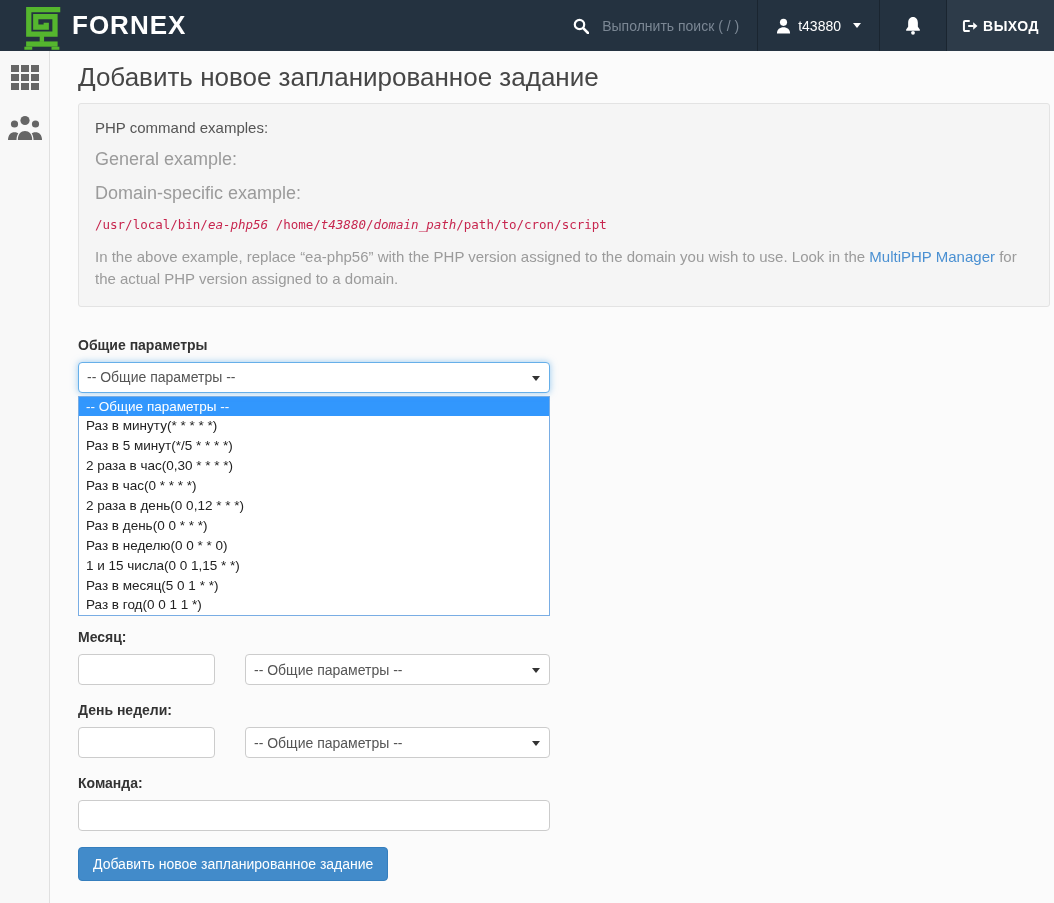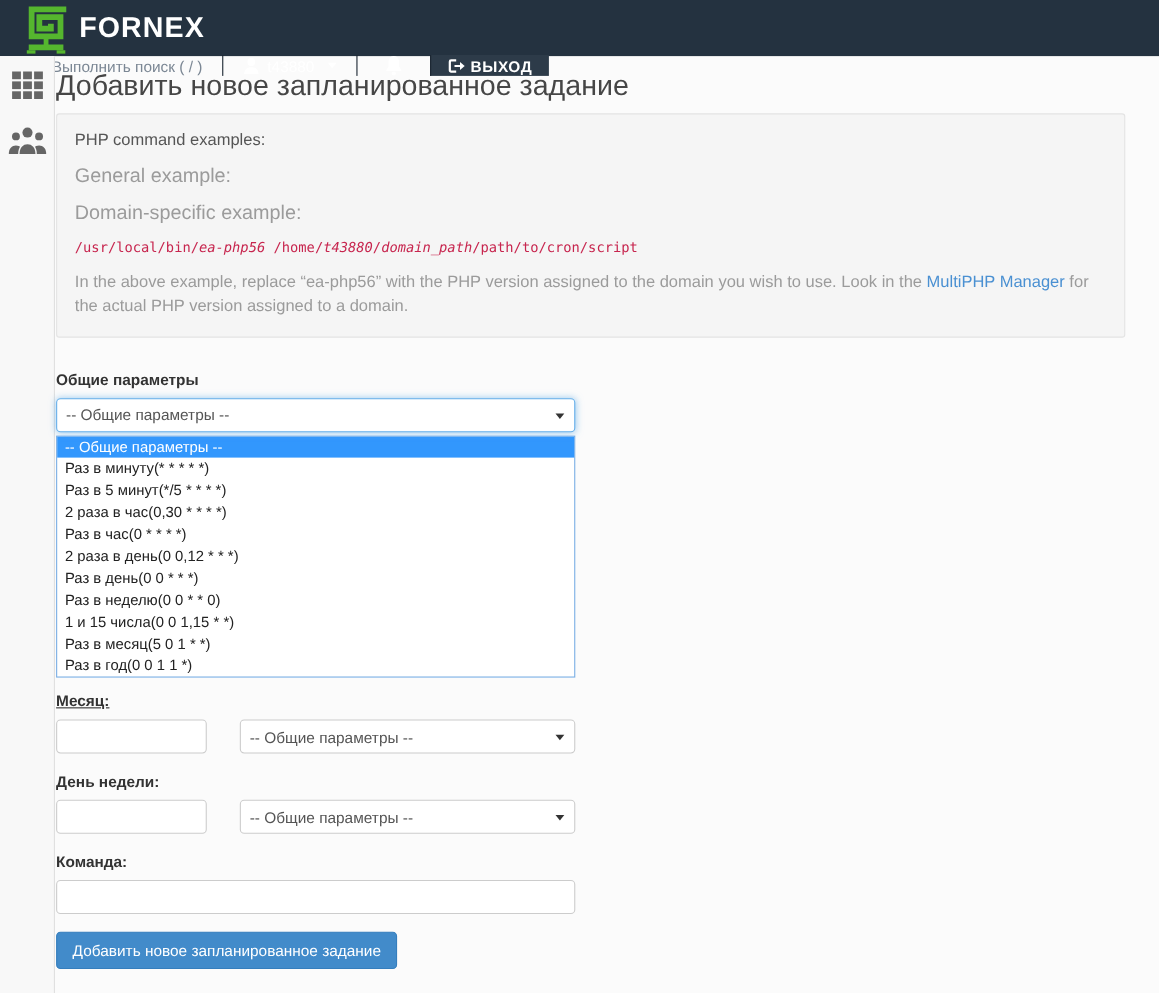--- a/index.html
+++ b/index.html
@@ -1,20 +1,20 @@
 <!DOCTYPE html>
 <html><head>
 <meta charset="utf-8">
 <style>
   * { margin:0; padding:0; box-sizing:border-box; }
   html,body { width:1054px; height:903px; overflow:hidden;
     font-family:"Liberation Sans", sans-serif; background:#fbfbfb; }
 
   
-  .navbar { height:51px; background:#243240; display:flex; align-items:stretch;flex-direction:column; }
+  .navbar { height:51px; background:#243240; display:flex; align-items:stretch; }
   .brand { display:flex; align-items:center; padding-left:20px; flex:1; }
   .brand-logo { width:42px; height:48px; margin-top:2px; }
   .brand-name { color:#fff; font-size:26px; font-weight:bold; letter-spacing:1px; margin-left:10px; }
   .nav-right { display:flex; align-items:stretch; }
   .nav-item { display:flex; align-items:center; border-left:1px solid #1a2530; padding:0 18px; cursor:pointer; }
   .nav-search { border-left:none; }
   .nav-search-text { color:#7b8794; font-size:14px; margin-left:13px; }
   .nav-user-name { color:#fff; font-size:14px; margin-left:7px; }
   .caret-down-white { width:0; height:0; border-left:4px solid transparent; border-right:4px solid transparent; border-top:5px solid #fff; margin-left:12px; }
   .nav-bell { padding:0 24px; }
@@ -22,21 +22,21 @@
   .nav-logout-text { color:#fff; font-size:14px; font-weight:bold; margin-left:4px; letter-spacing:0.5px;text-align:center; }
 
   
   .sidebar { position:absolute; left:0; top:51px; bottom:0; width:50px; background:#f8f8f8; border-right:1px solid #e0e0e0; }
   .side-icon { display:flex; justify-content:center; margin-top:14px; cursor:pointer; }
   .grid-icon { display:grid; grid-template-columns:repeat(3,8px); grid-gap:2px; }
   .grid-icon i { width:8px; height:7px; background:#666; }
   .people-icon { margin-top:24px; }
 
   
-  .main { position:absolute; left:51px; top:51px; width:972px; }
+  .main { position:absolute; left:78px; top:51px; width:972px; }
   .page-title { font-size:26px; font-weight:400; color:#464646; margin:11px 0 10px 0; }
 
   .info-box { background:#f5f5f5; border:1px solid #e3e3e3; border-radius:3px; padding:15px 16px 14px 16px; }
   .info-line { font-size:15px; color:#555; margin-bottom:13px; }
   .info-sub { font-size:18px; color:#9b9b9b; margin-bottom:13px; }
   .code-line { font-family:"DejaVu Sans Mono", monospace; font-size:12.5px; color:#c7254e; margin-bottom:14px; }
   .code-line .it { font-style:italic; }
   .info-note { font-size:15px; color:#9b9b9b; line-height:1.45; margin-bottom:2px; }
   .link { color:#4a90d2; cursor:pointer; text-decoration:none; }
 
@@ -50,21 +50,21 @@
   .select-wide { width:472px; }
   .select-med { width:305px; }
   .select-focused { border-color:#66afe9; box-shadow:0 0 7px rgba(102,175,233,0.65); }
 
   .dropdown-list { width:472px; margin-top:3px; background:#fff; border:1px solid #79ade4; }
   .opt { height:19.9px; line-height:19.9px; padding-left:7px; font-size:13.5px; color:#222;
     white-space:nowrap; cursor:pointer; }
   .opt-selected { background:#3297fd; color:#fff; }
 
   .row { display:flex; align-items:center; }
-  .row-gap { margin-top:13px;text-decoration:underline; }
+  .row-gap { margin-top:13px; }
   .text-input { height:31px; border:1px solid #ccc; border-radius:4px; background:#fff; padding:0 8px;
     font-size:14px; color:#555; font-family:"Liberation Sans", sans-serif; outline:none; }
   .input-small { width:137px; margin-right:30px; }
   .input-wide { width:472px; }
   .section-gap { margin-top:17px; }
 
   .submit-btn { margin-top:16px; background:#428bca; border:1px solid #357ebd; border-radius:4px;
     color:#fff; font-size:14px; padding:8px 14px; cursor:pointer; font-family:"Liberation Sans", sans-serif; }
 </style>
 </head>

